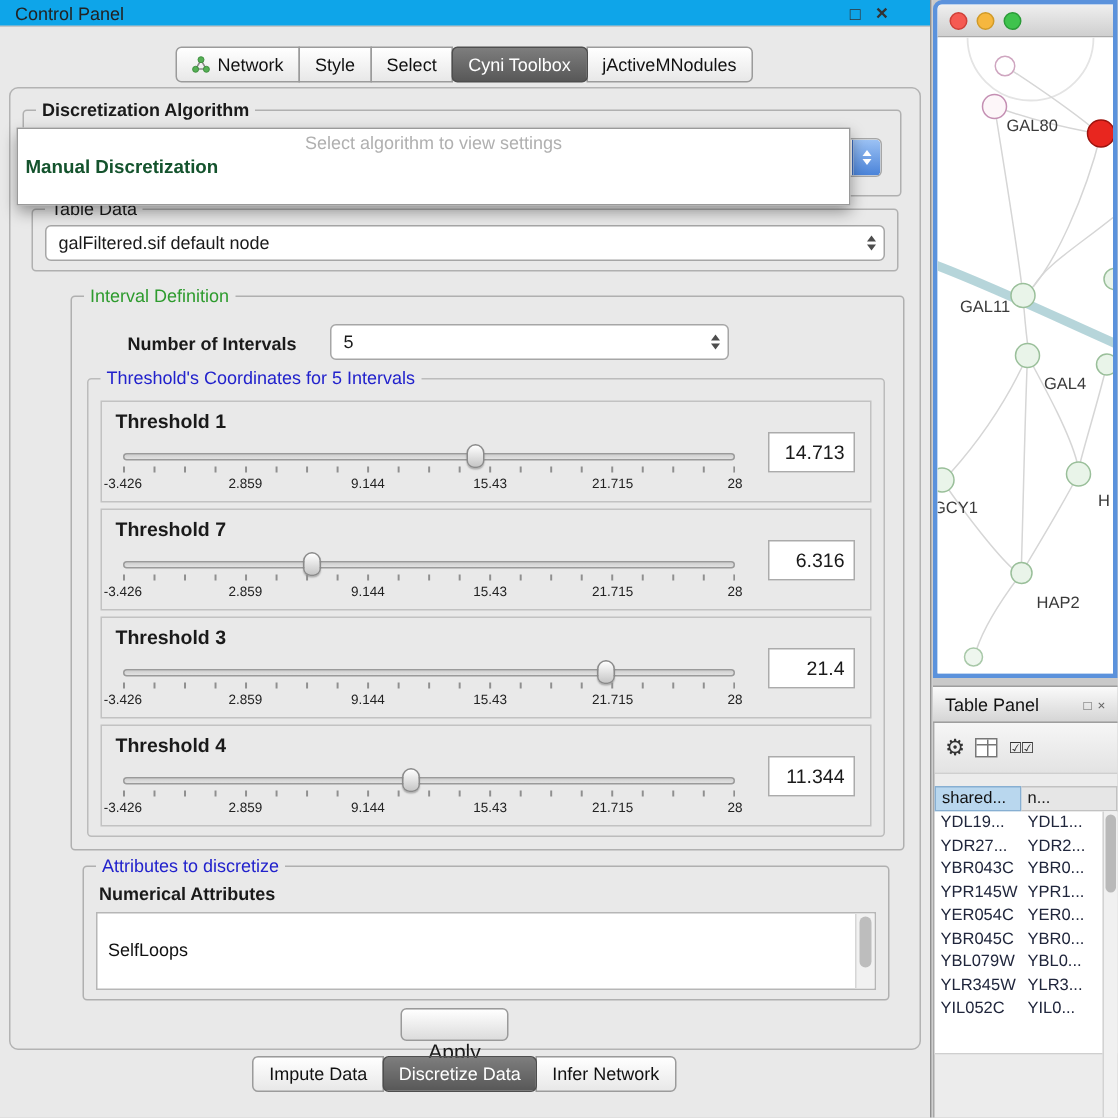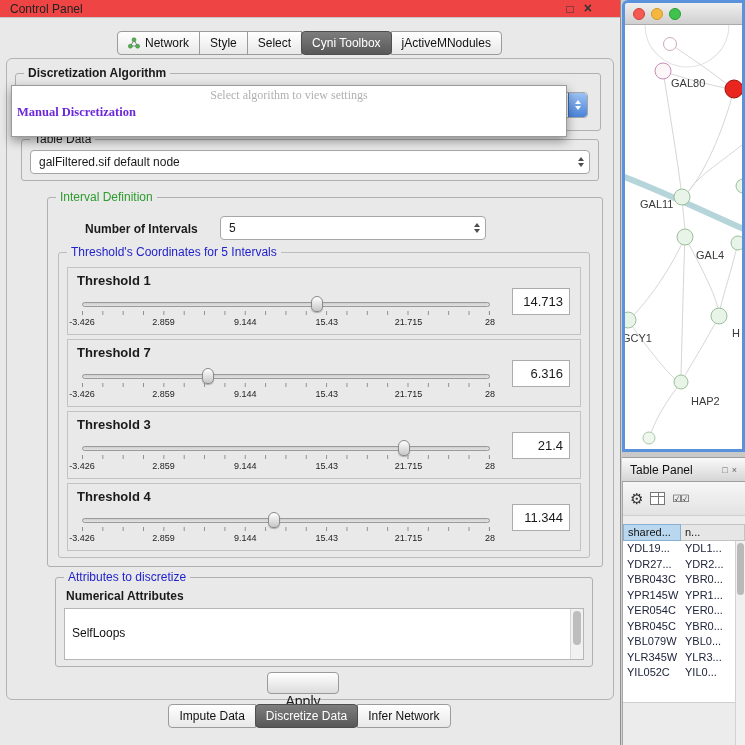--- a/index.html
+++ b/index.html
@@ -3,21 +3,21 @@
 <meta charset="utf-8">
 <style>
   * { margin:0; padding:0; box-sizing:border-box; }
   html,body { width:745px; height:745px; overflow:hidden; background:#cfcfcf;
     font-family:"Liberation Sans", sans-serif; font-size:12px; color:#1a1a1a; }
 
   
   .control-panel { position:absolute; left:0; top:0; width:621px; height:745px;
     background:#e9e9e9; border-right:1px solid #8f8f8f; }
   .cp-titlebar { position:absolute; left:0; top:0; right:0; height:18px;
-    background:#ef4444; border-bottom:1px solid #c6c6c6; display:flex; align-items:center;
+    background:#0ea5e9; border-bottom:1px solid #c6c6c6; display:flex; align-items:center;
     padding:0 10px; font-size:12px; }
   .cp-title { color:#222; }
   .cp-win-icons { margin-left:auto; display:flex; gap:10px; padding-right:18px; }
   .cp-win-icons span { font-size:12px; color:#333; cursor:default; }
   .cp-win-icons .close { font-weight:bold; font-size:14px; line-height:12px; }
 
   .cp-tabbar { position:absolute; left:0; top:31px; right:0; height:24px;
     display:flex; justify-content:center; align-items:stretch; }
   .tab { border:1px solid #9b9b9b; margin-left:-1px; padding:3px 10px;
     background:linear-gradient(#ffffff,#e8e8e8); display:flex; align-items:center; gap:5px;
@@ -49,21 +49,21 @@
   .combo-stepper .dn { border-top:4.5px solid #4d4d4d; }
   .combo-stepper.blue { width:19px; background:linear-gradient(#9cc2f4,#4a83d9);
     border-left:1px solid #3a6cc0; border-radius:0 3px 3px 0; }
   .combo-stepper.blue .up { border-bottom-color:#fff; }
   .combo-stepper.blue .dn { border-top-color:#fff; }
 
   
   .popup { position:absolute; background:#fff; border:1px solid #9a9a9a;
     box-shadow:0 4px 10px rgba(0,0,0,.40); z-index:50; }
   .popup-placeholder { text-align:center; color:#b0b0b0; font-size:12px; padding:2px 4px 1px; }
-  .popup-item { padding:1px 5px; font-size:12.5px; color:#6d28d9; }
+  .popup-item { padding:1px 5px; font-size:12.5px; color:#14532d; }
   .popup-item.bold { font-weight:bold; }
 
   
   .thr-panel { position:absolute; left:8px; right:8px; height:68px;
     border:1px solid #c2c2c2; background:#e9e9e9; }
   .thr-label { position:absolute; left:9px; top:5px; font-weight:bold; font-size:13px; }
   .thr-slider { position:absolute; left:14px; right:90px; top:28px; height:34px; }
   .track { position:absolute; left:0; right:0; top:6px; height:5px;
     background:linear-gradient(#cfcfcf,#e2e2e2); border:1px solid #9a9a9a; border-radius:3px; }
   .thumb { position:absolute; top:0; width:12px; height:16px; transform:translateX(-50%);
@@ -181,21 +181,21 @@
     <div class="group" style="left:8px; top:14px; width:586px; height:58px;">
       <span class="gtitle bold">Discretization Algorithm</span>
       <div class="combo" style="position:absolute; left:10px; top:18px; width:562px; height:26px;">
         <span class="combo-stepper blue">
           <i class="up"></i>
             <i class="dn"></i>
         </span>
       </div>
     </div>
 
-    <div class="popup" style="left:4px; top:26px; width:556px; height:52px;font-family:Liberation Serif, serif;">
+    <div class="popup" style="left:4px; top:26px; width:556px; height:52px;">
       <div class="popup-placeholder">Select algorithm to view settings</div>
       <div class="popup-item bold">Manual Discretization</div>
     </div>
 
     <div class="group" style="left:14px; top:80px; width:578px; height:42px;">
       <span class="gtitle">Table Data</span>
       <div class="combo" style="position:absolute; left:8px; top:10px; right:8px; height:24px;">
         <span>galFiltered.sif default node</span>
         <span class="combo-stepper">
           <i class="up"></i>

